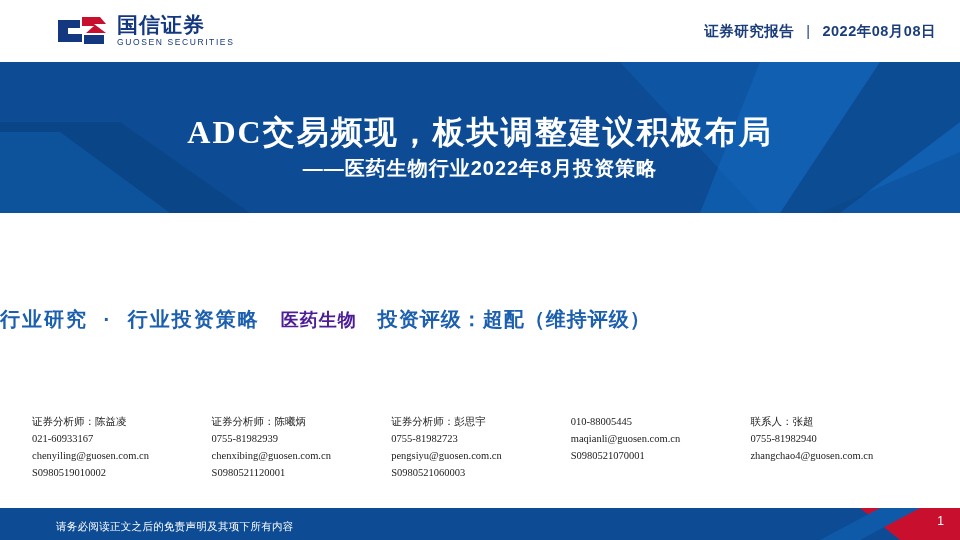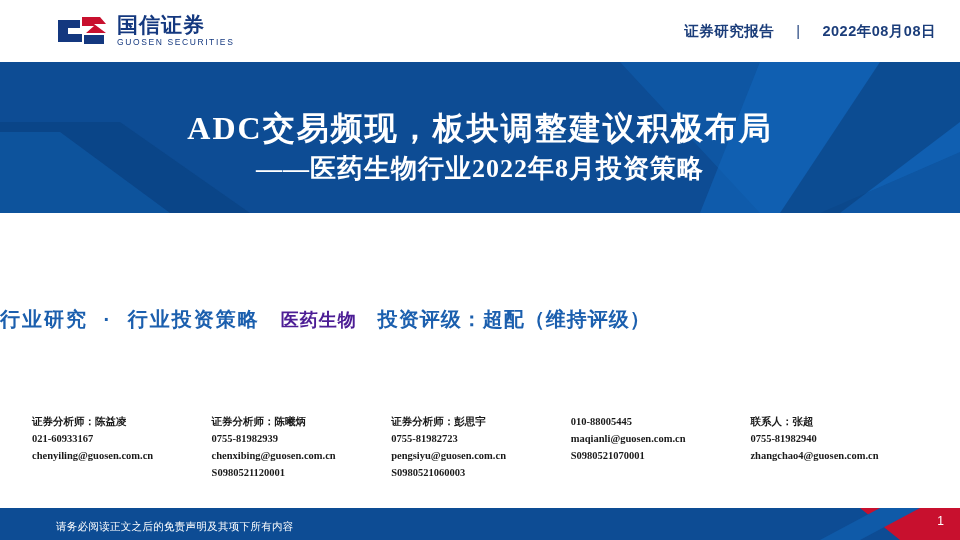--- a/index.html
+++ b/index.html
@@ -38,21 +38,21 @@
   }
   .logo-text-en {
     font-size: 8.5px;
     color: #14387f;
     letter-spacing: 1.6px;
     margin-top: 3px;
     line-height: 1;
   }
   .logo-block { display: flex; flex-direction: column; justify-content: center; }
   .header-right {
-    display: flex; align-items: center; gap: 22px;
+    display: flex; align-items: center; gap: 12px;
     font-size: 14.5px;
     color: #1b3d7a;
     font-weight: bold;
     letter-spacing: 0.5px;
   }
   .header-sep { color: #1b3d7a; font-weight: normal; }
 
   
   .title-band {
     position: absolute;
@@ -75,24 +75,24 @@
   .main-title {
     color: #ffffff;
     font-size: 32px;
     font-weight: bold;
     letter-spacing: 2px;
     font-family: "Liberation Serif", serif;
     white-space: nowrap;
   }
   .sub-title {
     color: #ffffff;
-    font-size: 26px;
-    font-weight: bold;
-    letter-spacing: 1px;
-    font-family: Liberation Serif, serif;
+    font-size: 20px;
+    font-weight: bold;
+    letter-spacing: 1px;
+    font-family: Liberation Sans, sans-serif;
     white-space: nowrap;
   }
 
   
   .mid {
     position: absolute;
     top: 213px; left: 0;
     width: 960px;
     height: 175px;
     display: flex;
@@ -129,21 +129,21 @@
     display: flex;
     padding: 0 30px 0 32px;
   }
   .analyst-col {
     width: 20%;
     font-family: "Liberation Serif", serif;
     font-size: 10.5px;
     color: #1a1a1a;
     line-height: 1.62;
   }
-  .analyst-col div { white-space: nowrap; font-weight: bold; }
+  .analyst-col div { white-space: nowrap; }
 
   
   .footer {
     position: absolute;
     bottom: 0; left: 0;
     width: 960px; height: 32px;
     background: #0d4c94;
     overflow: hidden;
   }
   .footer-text {
@@ -212,20 +212,21 @@
     </div>
     <div class="mid-line2">医药生物</div>
     <div class="mid-line3">投资评级：超配（维持评级）</div>
   </div>
 
   <div class="analysts">
     <div class="analyst-col">
       <div>证券分析师：陈益凌</div>
       <div>021-60933167</div>
       <div>chenyiling@guosen.com.cn</div>
+      <div>S0980519010002</div>
     </div>
     <div class="analyst-col">
       <div>证券分析师：陈曦炳</div>
       <div>0755-81982939</div>
       <div>chenxibing@guosen.com.cn</div>
       <div>S0980521120001</div>
     </div>
     <div class="analyst-col">
       <div>证券分析师：彭思宇</div>
       <div>0755-81982723</div>

